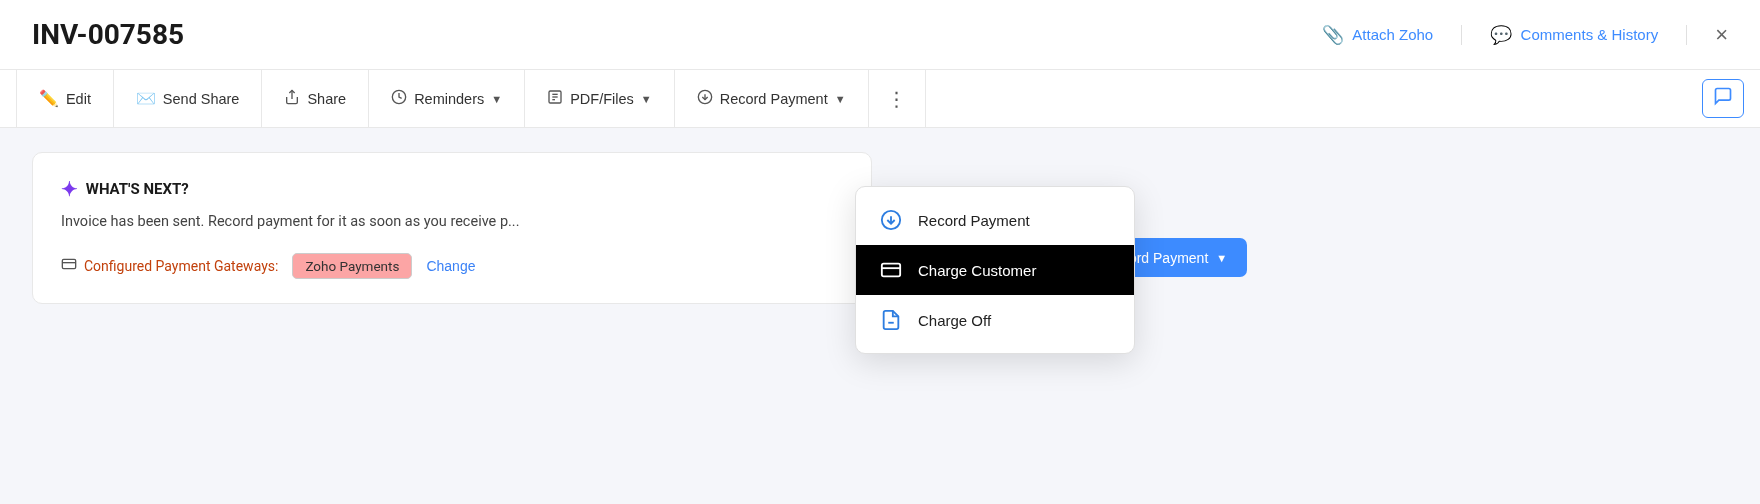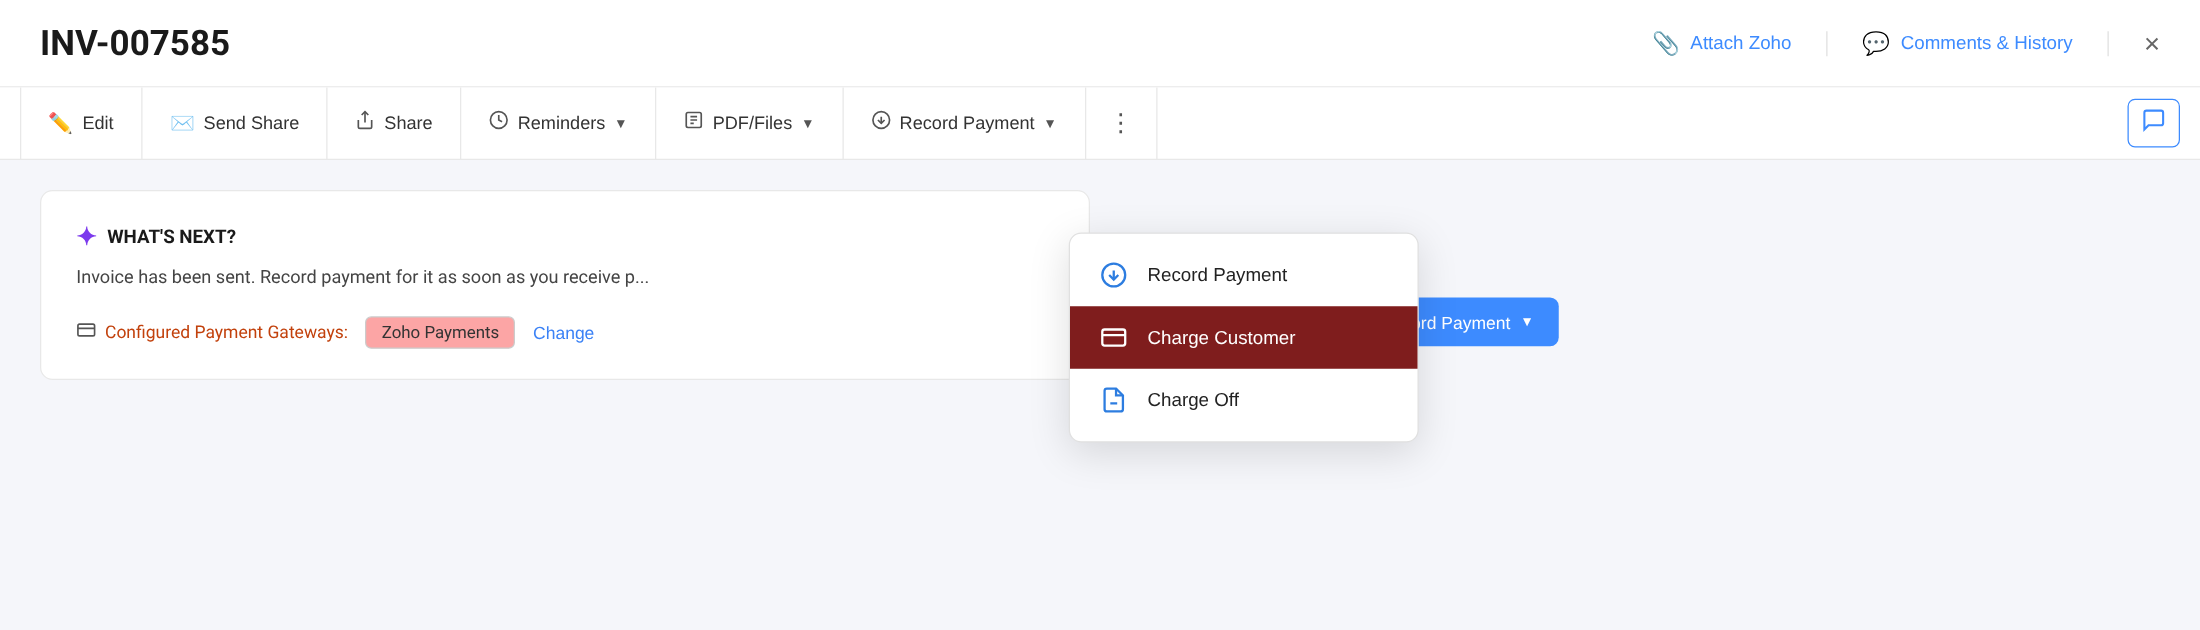--- a/index.html
+++ b/index.html
@@ -219,21 +219,21 @@
       padding: 14px 22px;
       cursor: pointer;
       font-size: 15px;
       color: #222;
       border: none;
       background: none;
       width: 100%;
       text-align: left;
     }
     .dropdown-item.active {
-      background: #7f1d1d;
+      background: #000000;
       color: #fff;
     }
     .dropdown-item.active .item-icon {
       color: #fff;
     }
     .dropdown-item .item-icon {
       font-size: 20px;
       color: #2d7de0;
       width: 26px;
       display: flex;

